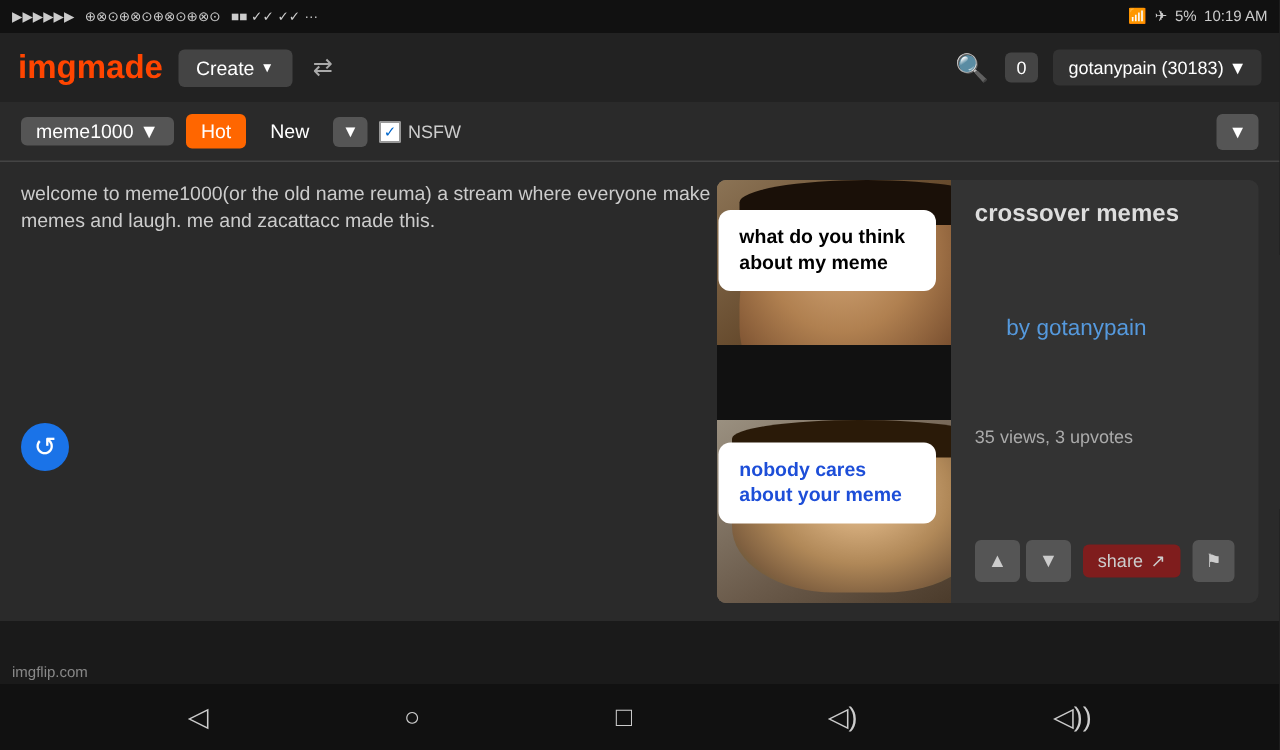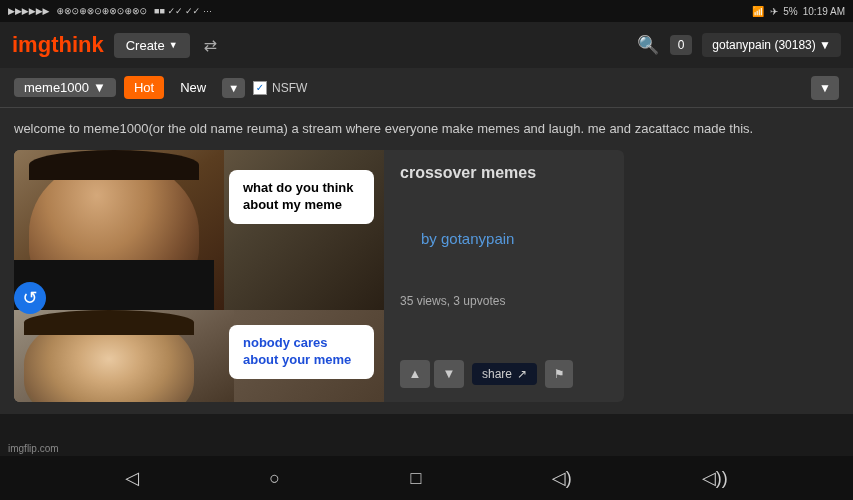--- a/index.html
+++ b/index.html
@@ -177,21 +177,20 @@
       cursor: pointer;
     }
 
     
     .main-content {
       flex: 1;
       background: #2a2a2a;
       overflow-y: auto;
       padding: 12px 14px;
       display: flex;
-      flex-direction: column;
     }
 
     .stream-description {
       color: #ccc;
       font-size: 13px;
       margin-bottom: 12px;
       line-height: 1.4;
     }
 
     
@@ -312,21 +311,21 @@
       border-radius: 4px;
       width: 30px;
       height: 28px;
       cursor: pointer;
       font-size: 13px;
       display: flex;
       align-items: center;
       justify-content: center;
     }
     .share-btn {
-      background: #0f172a;
+      background: #7f1d1d;
       color: #ccc;
       border: none;
       border-radius: 4px;
       padding: 4px 10px;
       font-size: 12px;
       cursor: pointer;
       display: flex;
       align-items: center;
       gap: 5px;
     }
@@ -405,21 +404,21 @@
   <div class="status-right">
     <span>📶</span>
     <span>✈</span>
     <span>5%</span>
     <span>10:19 AM</span>
   </div>
 </div>
 
 <div class="nav-bar">
   <div class="logo">
-    <span>img</span><span style="color:#ff4500;">think</span>
+    <span>img</span><span style="color:#ff4500;">made</span>
   </div>
   <button class="create-btn">
     <span>Create</span>
     <span class="chevron">▼</span>
   </button>
   <span class="shuffle-icon">⇄</span>
   <div class="nav-spacer"></div>
   <span class="search-icon-wrap">🔍</span>
   <span class="notif-badge">0</span>
   <button class="user-btn">

